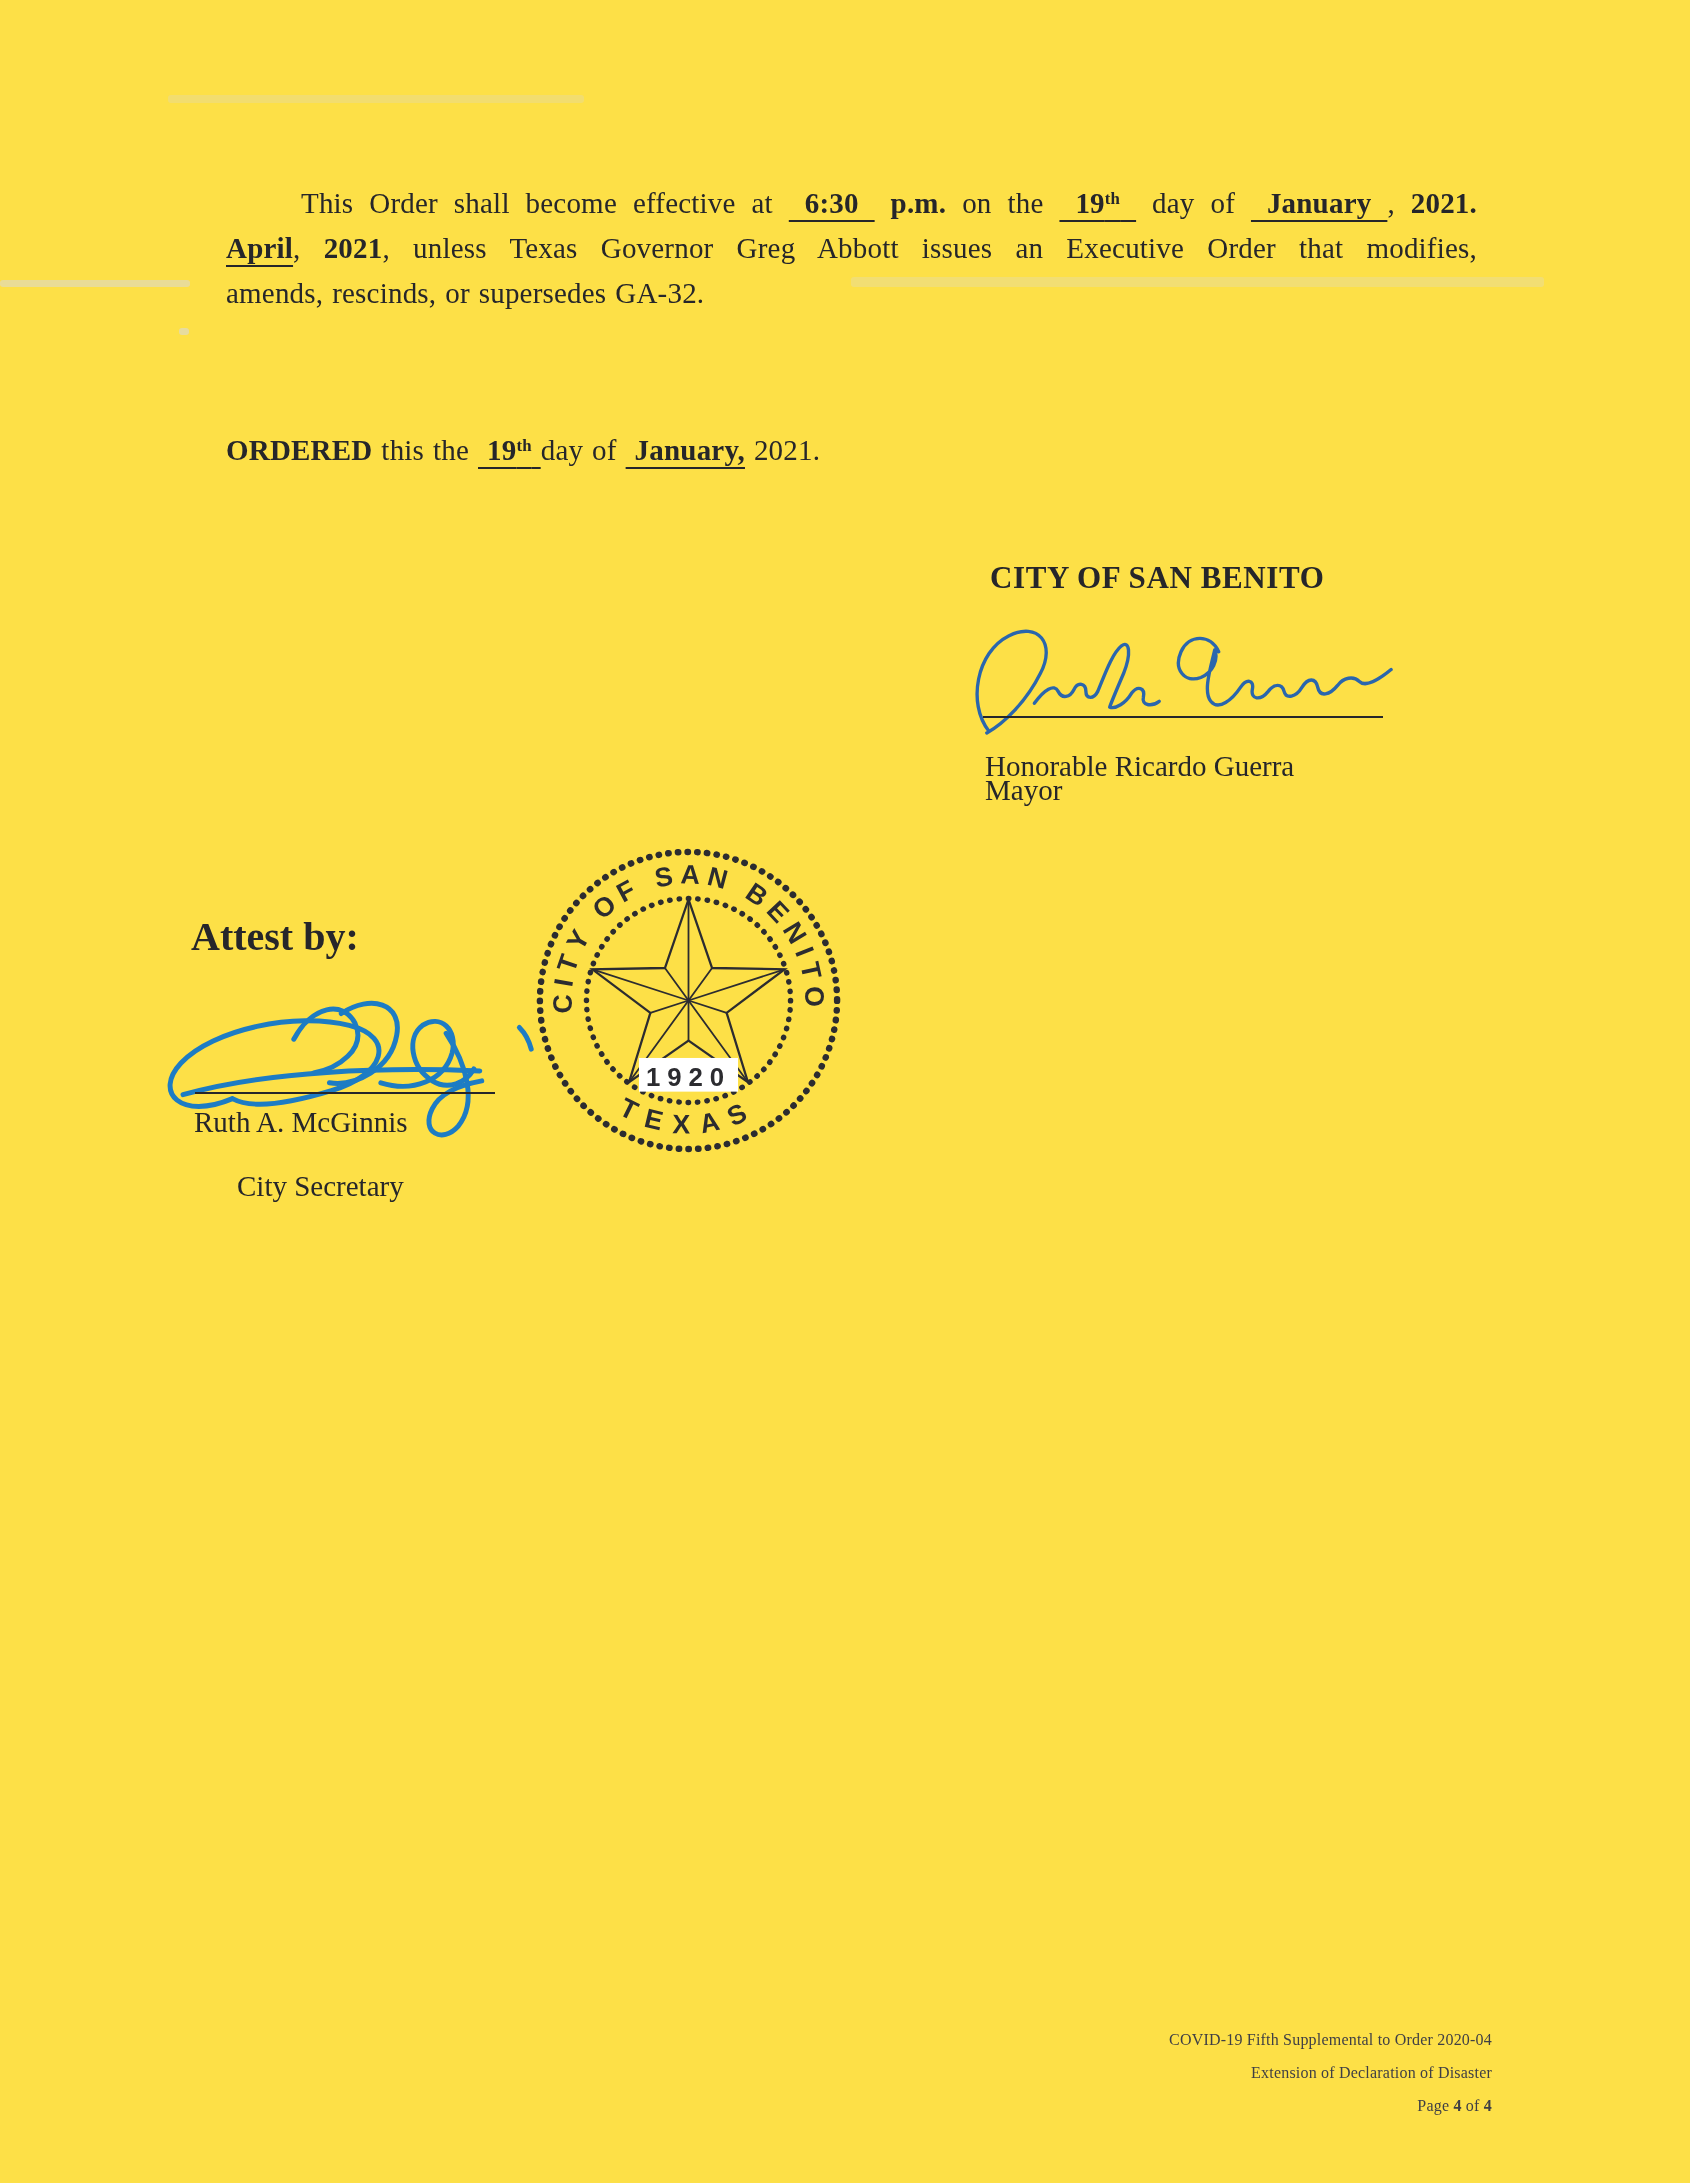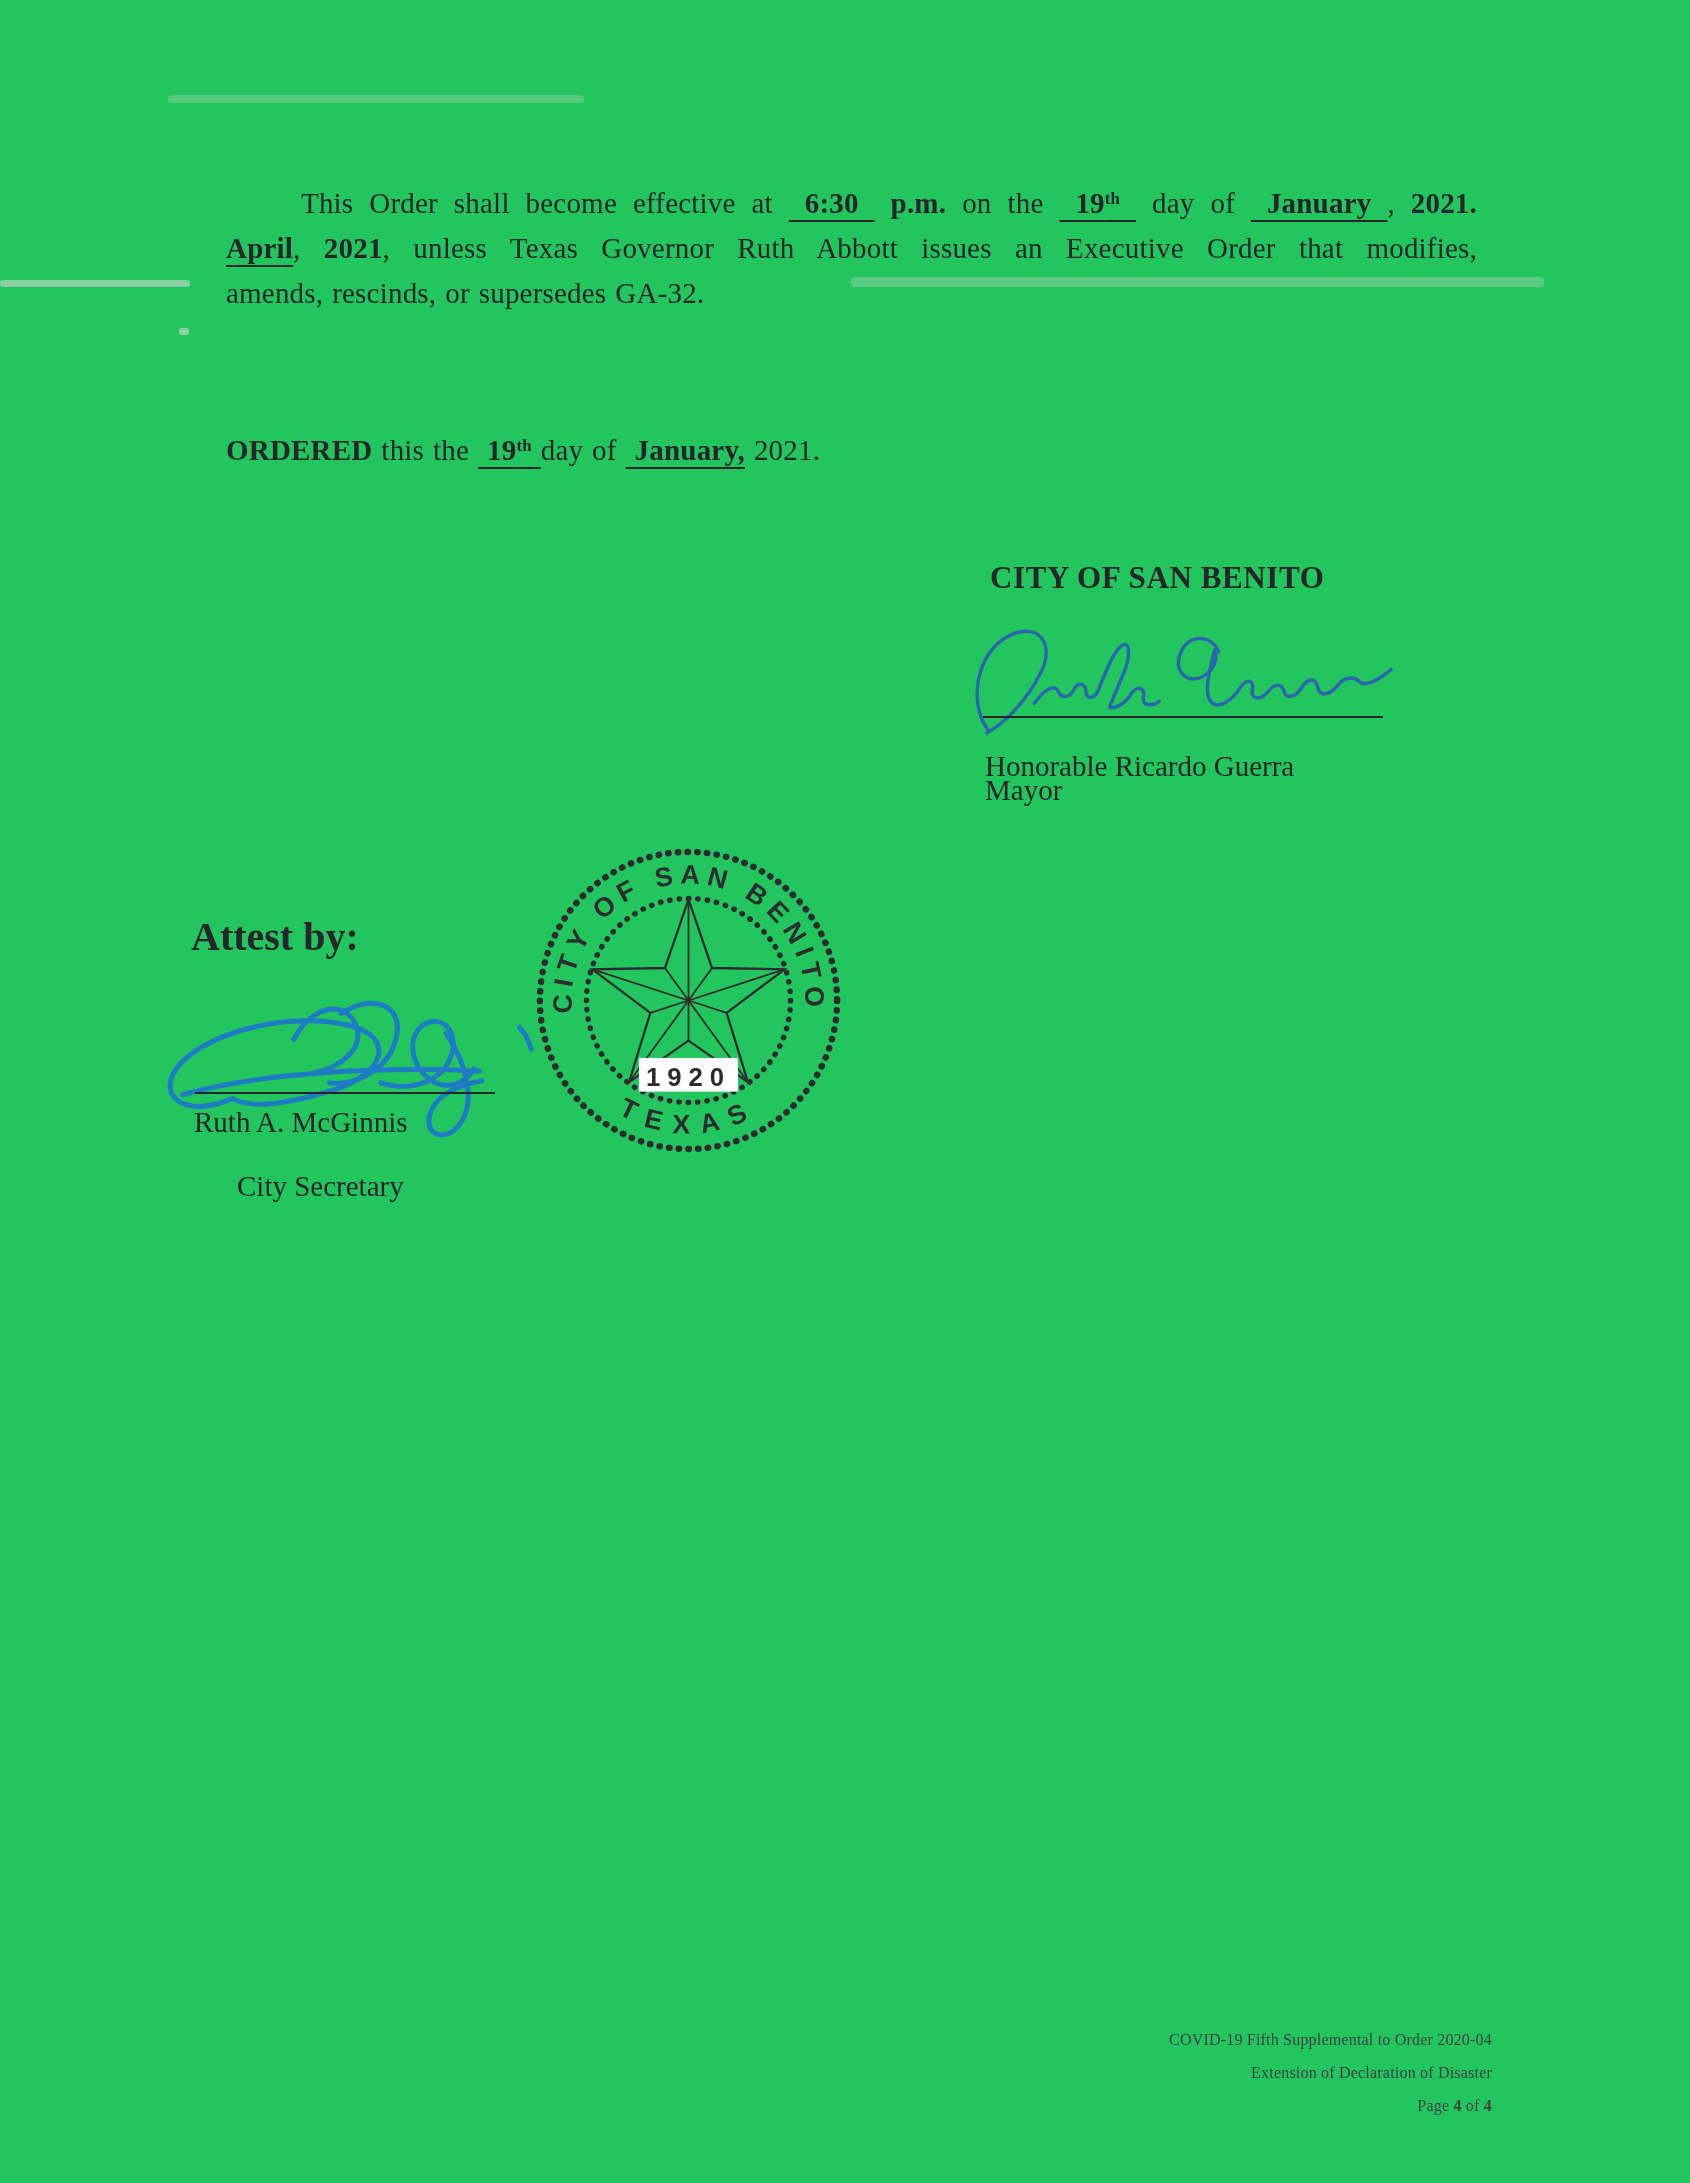--- a/index.html
+++ b/index.html
@@ -1,19 +1,19 @@
 <!DOCTYPE html>
 <html style="--ink: #26262a; --footer_ink: #3f3f45; --seal_ink: #2c2c30; --sig_mayor: #2a66ad; --sig_attest: #1d7cc4;"><head>
 <meta charset="utf-8">
 <style>
   * { margin:0; padding:0; box-sizing:border-box; }
   html,body { background:#e9e9e9; }
   body { width:1691px; height:2184px; position:relative; margin:0 auto;
          font-family:"Liberation Serif","DejaVu Serif",serif; }
-  .page { position:absolute; inset:0; background:#22c55e; color:var(--ink,#26262a); overflow:hidden; }
+  .page { position:absolute; inset:0; background:#fde047; color:var(--ink,#26262a); overflow:hidden; }
   .abs { position:absolute; }
 
   
   .artifact { position:absolute; background:#d9d9d9; border-radius:3px; }
 
   
   .para { left:226px; top:181px; width:1251px; font-size:29px; line-height:45px;
           letter-spacing:0.2px; word-spacing:1.5px; }
   .para-line { text-align:justify; text-align-last:justify; }
   .para-line.indent { text-indent:75px; }
@@ -52,21 +52,21 @@
 
 <div class="page">
 
   <div class="artifact" style="left:168px; top:95px; width:416px; height:8px; opacity:.28;"></div>
   <div class="artifact" style="left:0; top:280px; width:190px; height:7px; opacity:.55;"></div>
   <div class="artifact" style="left:851px; top:277px; width:693px; height:10px; opacity:.30;"></div>
   <div class="artifact" style="left:179px; top:328px; width:10px; height:7px; opacity:.6;"></div>
 
   <div class="abs para">
     <div class="para-line indent"><span>This Order shall become effective at </span><span class="seg-b seg-u">&nbsp;6:30&nbsp;</span><span> </span><span class="seg-b">p.m.</span><span> on the </span><span class="seg-b seg-u">&nbsp;19<sup>th</sup></span><span class="seg-b seg-u">&nbsp;</span><span> day of </span><span class="seg-b seg-u">&nbsp;January&nbsp;</span><span>, </span><span class="seg-b">2021.</span></div>
-    <div class="para-line"><span class="seg-b seg-u">April</span><span>, </span><span class="seg-b">2021</span><span>, unless Texas Governor Ruth Abbott issues an Executive Order that modifies,</span></div>
+    <div class="para-line"><span class="seg-b seg-u">April</span><span>, </span><span class="seg-b">2021</span><span>, unless Texas Governor Greg Abbott issues an Executive Order that modifies,</span></div>
     <div class="para-line last"><span>amends, rescinds, or supersedes GA-32.</span></div>
   </div>
 
   <div class="abs ordered"><span class="seg-b">ORDERED</span><span> this the </span><span class="seg-b seg-u">&nbsp;19<sup>th</sup></span><span class="seg-b seg-u">&nbsp;</span><span>day of </span><span class="seg-b seg-u">&nbsp;January,</span><span> 2021.</span></div>
 
   <div class="abs org-heading">CITY OF SAN BENITO</div>
 
   <svg class="abs" style="left:965px; top:610px; width:436px; height:135px;" viewBox="0 0 440 136">
     <path class="sig-stroke-mayor" d="M 24 122 C 2 94, 12 42, 44 26 C 74 11, 92 34, 76 64 C 62 92, 40 114, 22 124"></path>
     <path class="sig-stroke-mayor" d="M 70 94 C 80 80, 90 74, 94 82 C 98 90, 106 88, 110 80 C 114 72, 122 74, 122 82 C 122 90, 130 90, 134 82 C 140 68, 148 44, 158 36 C 166 30, 168 44, 160 64 C 154 78, 148 92, 146 98 C 152 100, 162 94, 168 84 C 174 76, 182 78, 180 88 C 178 96, 188 98, 196 92"></path>

